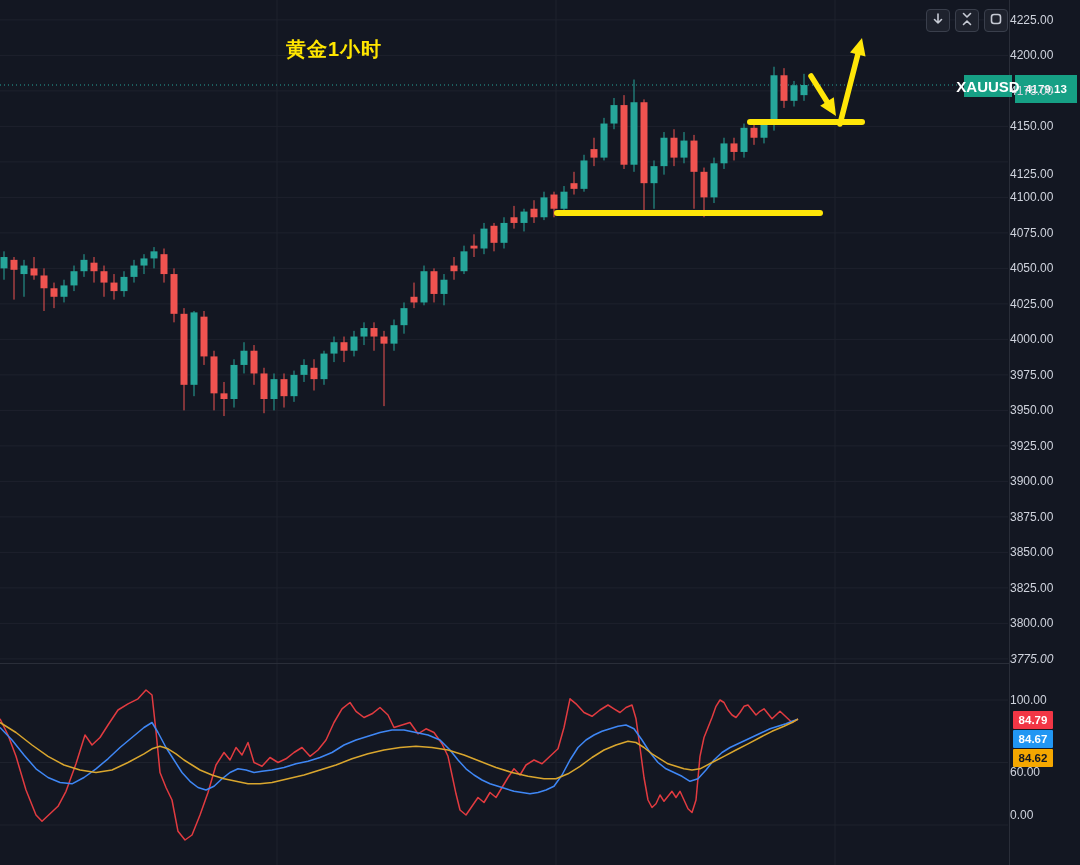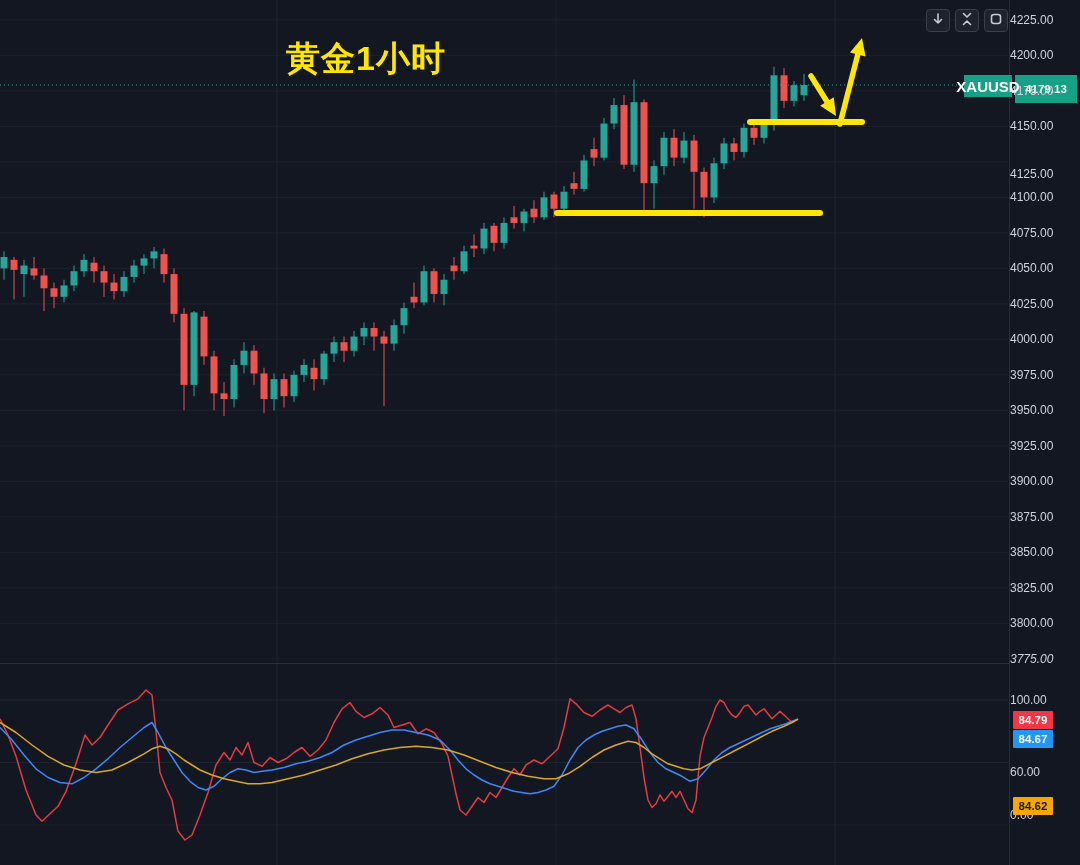--- a/index.html
+++ b/index.html
@@ -1,19 +1,19 @@
 <!DOCTYPE html>
 <html><head>
 <meta charset="utf-8">
 <style>
   html,body{margin:0;padding:0;background:#0d1017;}
   .app{position:relative;width:1080px;height:865px;background:#131722;overflow:hidden;
        font-family:"Liberation Sans","DejaVu Sans",sans-serif;}
   svg.chart{position:absolute;left:0;top:0;}
-  .page-title{position:absolute;left:286px;top:36px;font-size:34px;font-weight:bold;
+  .page-title{position:absolute;left:286px;top:36px;font-size:20px;font-weight:bold;
               letter-spacing:1px;z-index:5;}
   .toolbar{position:absolute;left:926px;top:9px;display:flex;gap:5px;z-index:9;}
   .tb-btn{width:24px;height:23px;background:#1e222d;border:1px solid #3a3f4c;border-radius:4px;
           display:flex;align-items:center;justify-content:center;box-sizing:border-box;cursor:pointer;}
   .tb-btn svg{stroke:#c6cad4;fill:none;stroke-width:1.6;stroke-linecap:round;stroke-linejoin:round;}
   .sym-row{position:absolute;top:75px;left:0;height:20px;z-index:8;}
   .sym-box{position:absolute;left:964px;width:48px;height:22px;display:flex;align-items:center;
            justify-content:center;font-size:15px;font-weight:bold;color:#fff;}
   .price-box{position:absolute;left:1014px;width:62px;height:28px;display:flex;align-items:center;
              justify-content:center;font-size:11.5px;font-weight:bold;color:#fff;}
@@ -287,15 +287,15 @@
       <div class="tick" style="top: 516.88px;">3875.00</div>
       <div class="tick" style="top: 552.38px;">3850.00</div>
       <div class="tick" style="top: 587.88px;">3825.00</div>
       <div class="tick" style="top: 623.38px;">3800.00</div>
       <div class="tick" style="top: 658.88px; font-style: italic;">3775.00</div>
       <div class="tick" style="top: 700px;">100.00</div>
       <div class="tick" style="top: 772px;">60.00</div>
       <div class="tick" style="top: 815px;">0.00</div>
       <div class="badge" style="top: 711px; background: rgb(242, 54, 69); color: rgb(255, 255, 255);">84.79</div>
       <div class="badge" style="top: 730px; background: rgb(33, 150, 243); color: rgb(255, 255, 255);">84.67</div>
-      <div class="badge" style="top: 749px; background: rgb(245, 167, 0); color: rgb(19, 23, 34); margin-top: 48px;">84.62</div>
+      <div class="badge" style="top: 749px; background: rgb(245, 167, 0); color: rgb(19, 23, 34);">84.62</div>
     </div>
 </div>
 
 </body></html>

